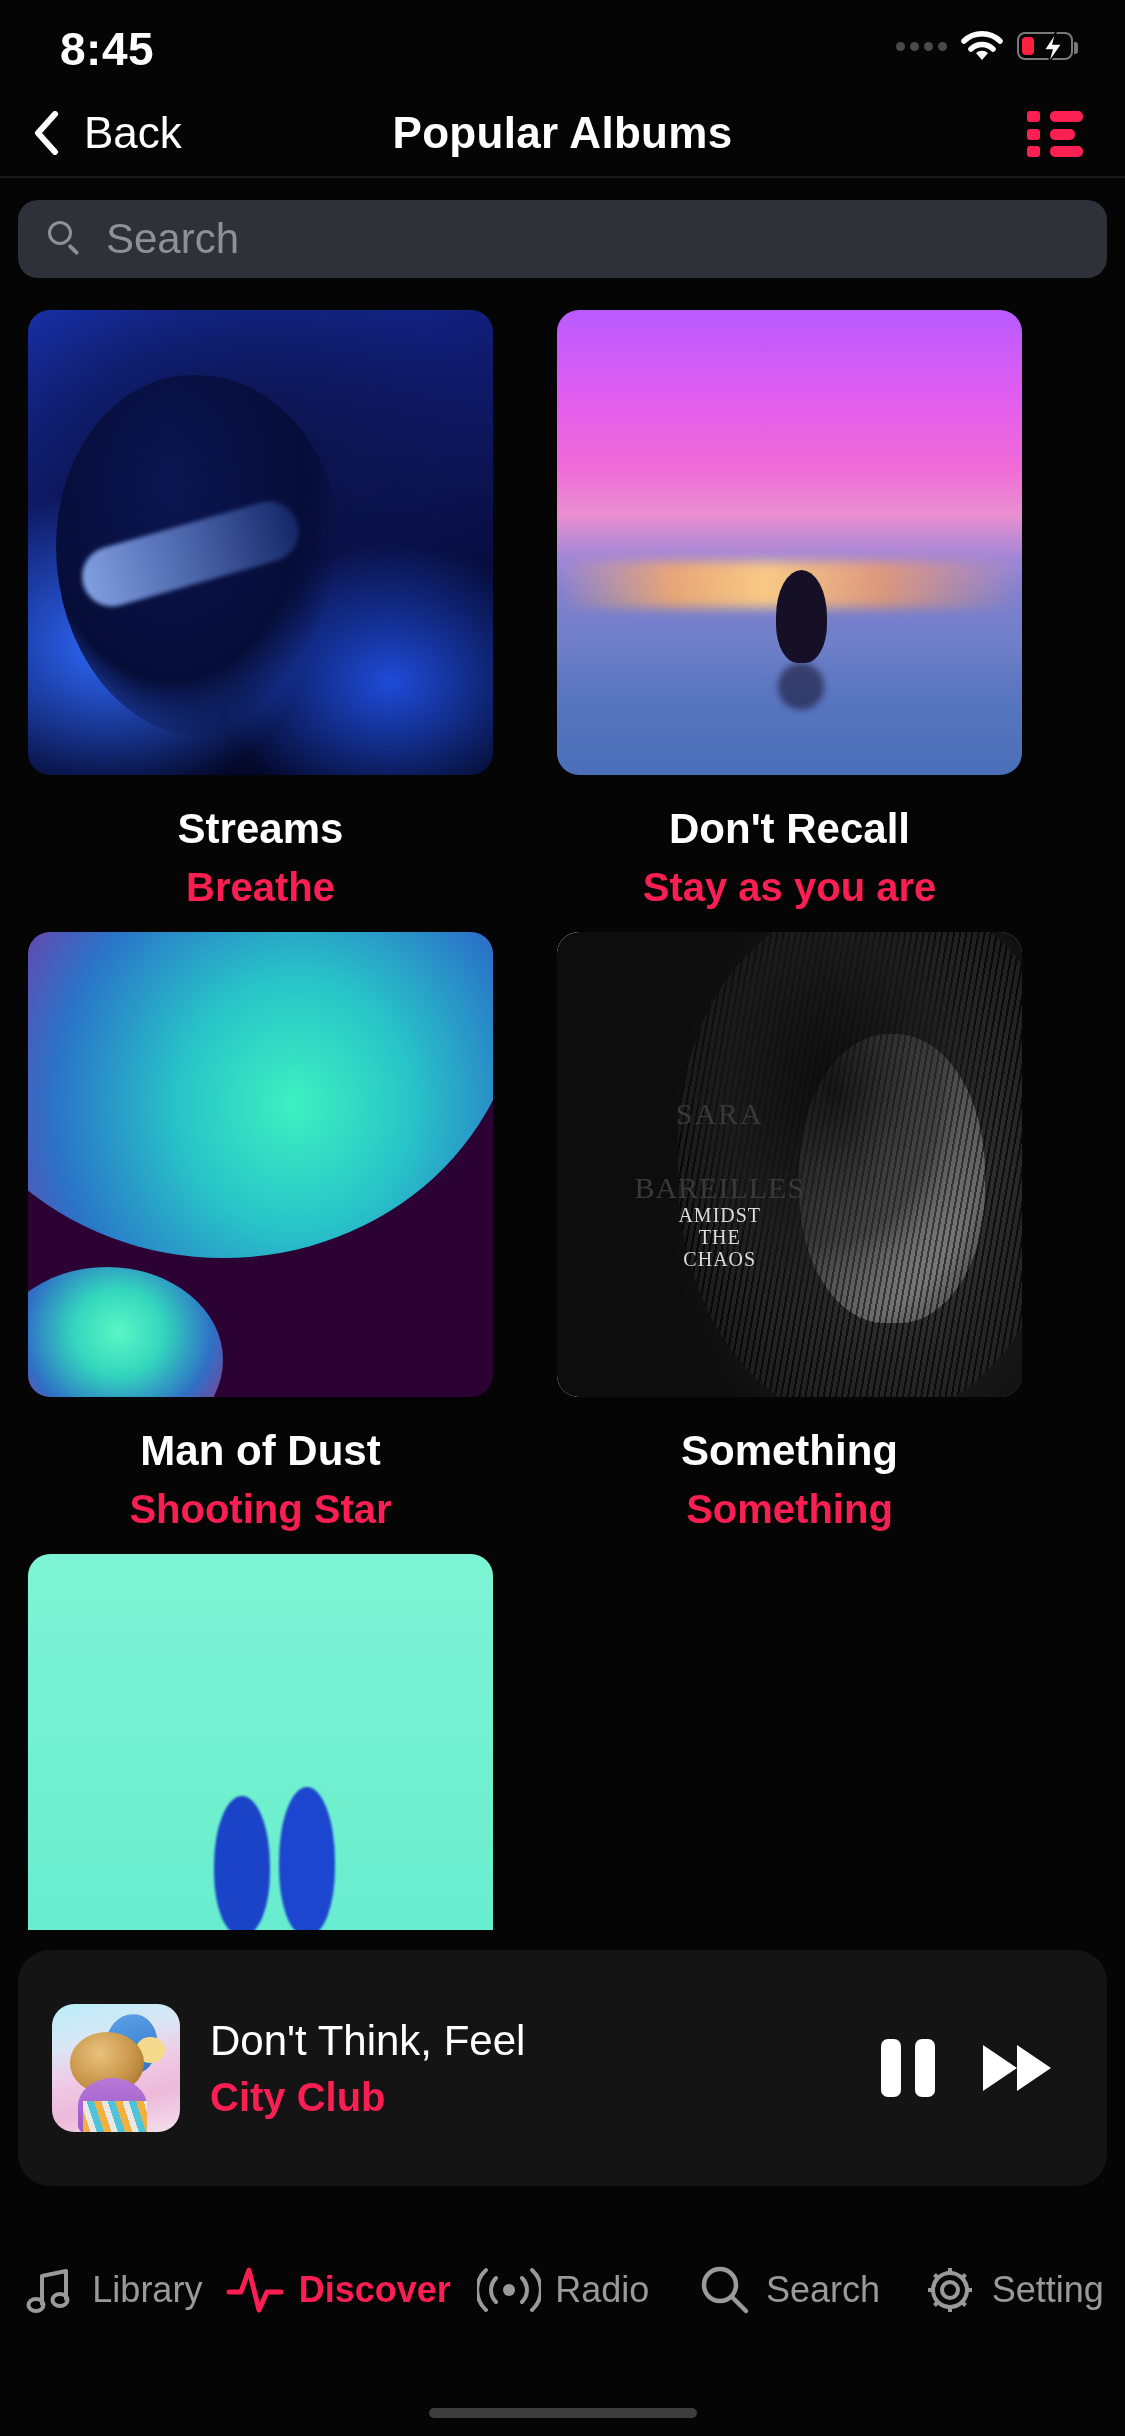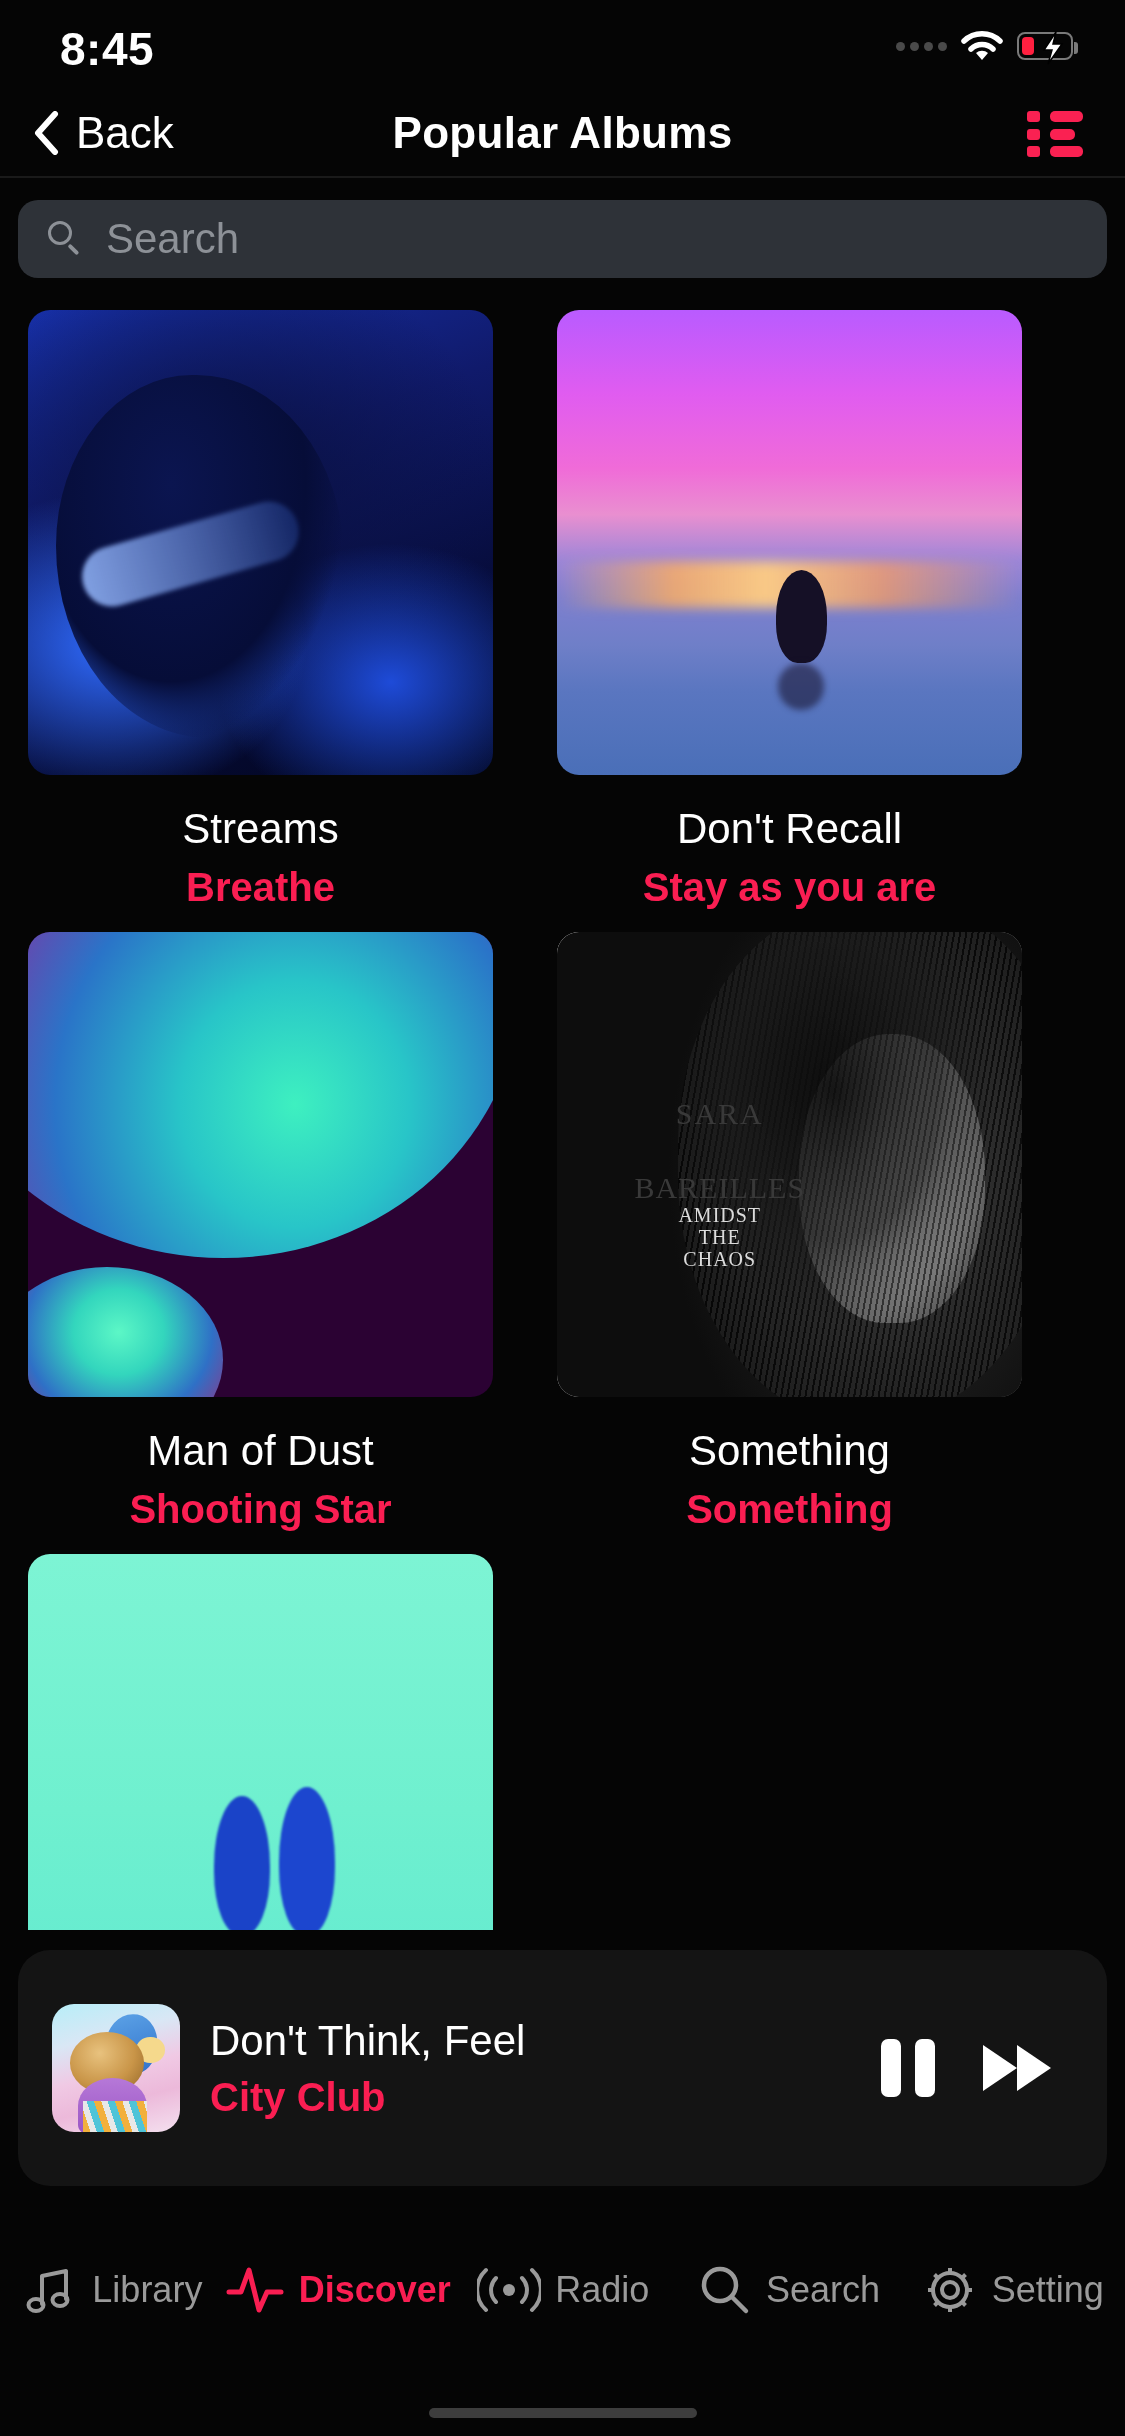--- a/index.html
+++ b/index.html
@@ -21,21 +21,21 @@
   .sb-dots { display:flex; gap:5px; align-items:center; height:40px; }
   .sb-dots i { display:block; width:9px; height:9px; border-radius:50%; background:#4a4a4a; }
   .sb-wifi { width:42px; height:32px; position:relative; }
   .sb-batt { position:relative; width:56px; height:28px; border:2.5px solid #7a7a7a; border-radius:8px; }
   .sb-batt::after { content:""; position:absolute; right:-7px; top:8px; width:4px; height:12px; background:#7a7a7a; border-radius:0 3px 3px 0; }
   .sb-batt .fill { position:absolute; left:3px; top:3px; bottom:3px; width:12px; background:#ff2040; border-radius:4px; }
   .sb-bolt { position:absolute; left:18px; top:-4px; width:30px; height:36px; }
 
   
   .header { position:absolute; top:92px; left:0; width:1125px; height:82px; }
-  .back-btn { position:absolute; left:22px; top:0; height:82px; display:flex; align-items:center; gap:16px; padding:0 10px; }
+  .back-btn { position:absolute; left:22px; top:0; height:82px; display:flex; align-items:center; gap:24px; padding:0 10px; }
   .chev { width:28px; height:44px; }
   .back-label { color:#fff; font-size:44px; font-weight:400; }
   .page-title {
     position:absolute; left:0; top:0; width:1125px; height:82px;
     display:flex; align-items:center; justify-content:center;
     color:#fff; font-size:44px; font-weight:700; letter-spacing:.3px;
   }
   .list-icon { position:absolute; right:42px; top:19px; width:56px; height:46px; display:flex; flex-direction:column; justify-content:space-between; }
   .list-icon .row { display:flex; align-items:center; gap:10px; height:11px; }
   .list-icon .dot { width:13px; height:11px; border-radius:3px; background:#fa2152; }
@@ -60,21 +60,21 @@
   
   .grid {
     position:absolute; top:300px; left:0; width:1125px; height:1630px;
     padding:10px 28px 0 28px;
     display:flex; flex-wrap:wrap; gap:0 64px;
     overflow:hidden;
   }
   .card { width:465px; margin-bottom:22px; }
   .art { width:465px; height:465px; border-radius:22px; overflow:hidden; position:relative; }
   .card-title {
-    margin-top:30px; text-align:center; color:#fff; font-size:42px; font-weight:400;
+    margin-top:30px; text-align:center; color:#fff; font-size:42px; font-weight:700;
     white-space:nowrap; overflow:hidden;
   }
   .card-sub {
     margin-top:12px; text-align:center; color:#fa1e52; font-size:40px; font-weight:700;
     white-space:nowrap; overflow:hidden;
   }
 
   
   .art-streams { background:
       radial-gradient(ellipse 70% 55% at 18% 72%, #2f6bff 0%, rgba(47,107,255,0) 60%),

